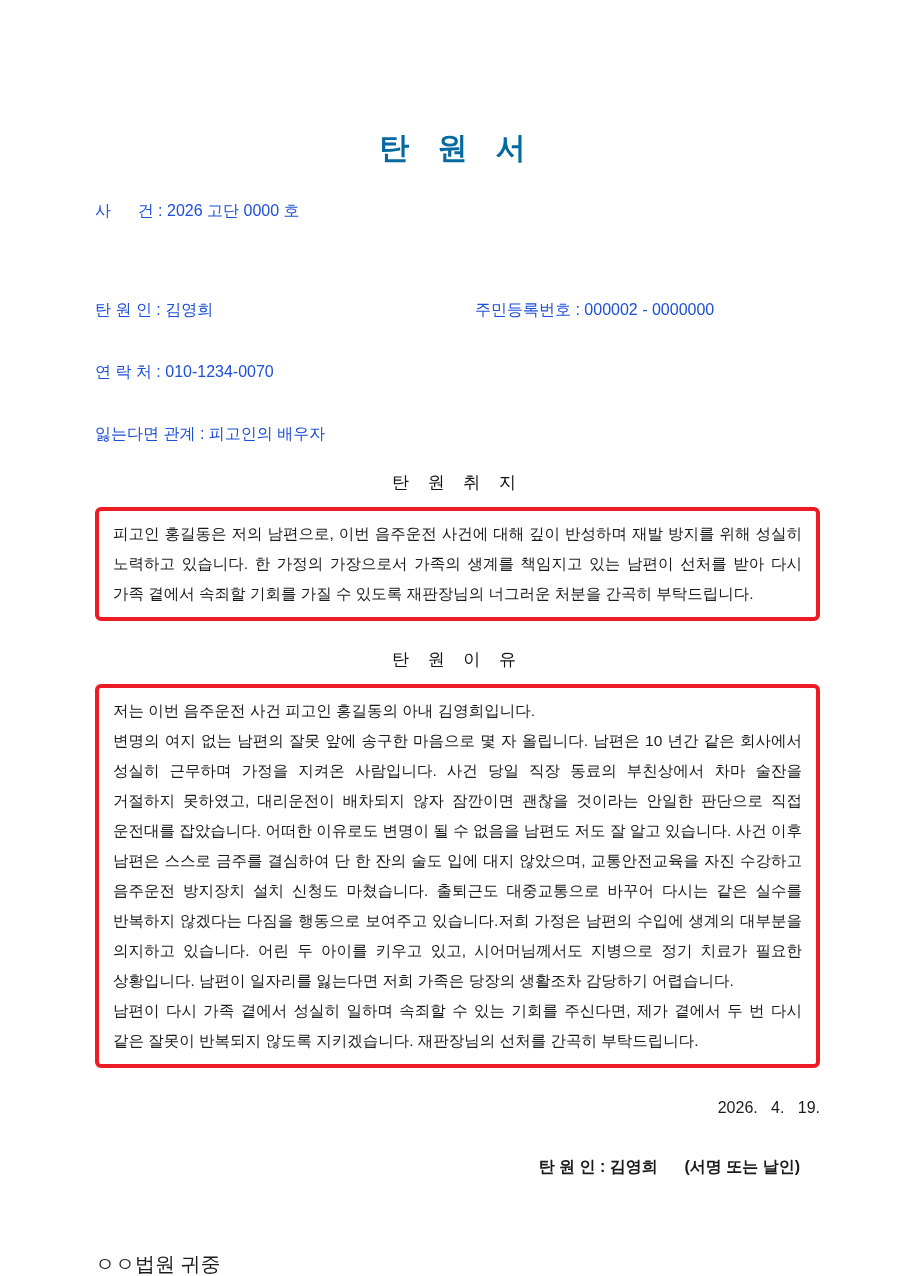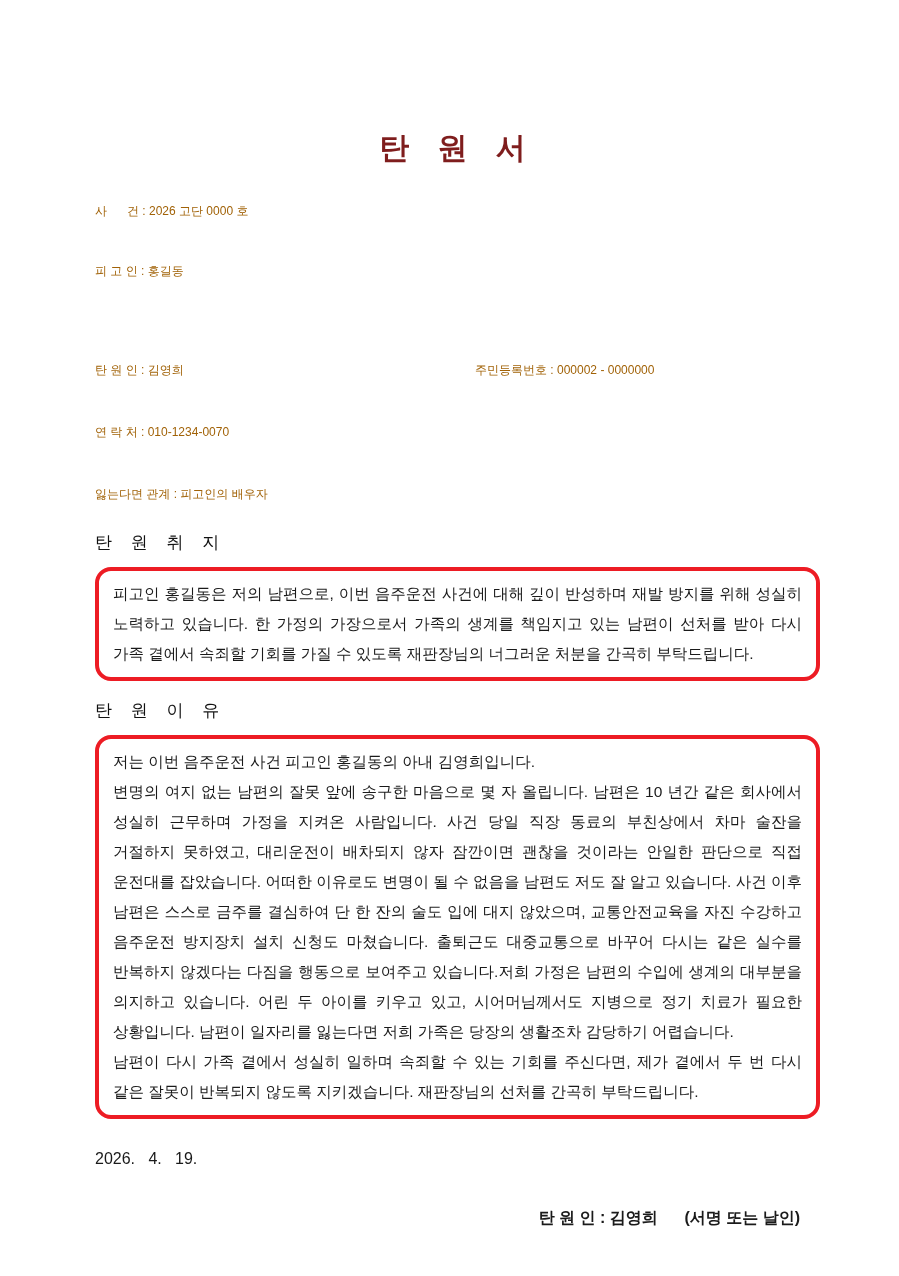--- a/index.html
+++ b/index.html
@@ -13,60 +13,61 @@
     color: #1a1a1a;
     padding: 131px 79px 0 95px;
   }
   .doc-title {
     text-align: center;
     font-size: 30px;
     font-weight: bold;
     letter-spacing: 10px;
     line-height: 34px;
     margin-bottom: 14px;
-    color: #7f1d1d;
+    color: #0369a1;
   }
   .info-line {
-    font-size: 12px;
+    font-size: 16px;
     line-height: 28px;
     white-space: pre-wrap;
-    color: #a16207;
+    color: #1d4ed8;
     margin-top: 32px;
   }
   .petitioner-block { margin-top: 38px; }
   .petitioner-block .info-line { line-height: 30px; }
   .split-row { display: flex; }
   .split-row .left { flex: 0 0 380px; }
   .section-heading {
+    text-align: center;
     font-size: 17px;
     font-weight: 500;
     letter-spacing: 7px;
     line-height: 24px;
     margin-top: 22px;
     color: #111111;
   }
   .red-box {
     margin-top: 12px;
     border: 4px solid #ed1c24;
-    border-radius: 16px;
+    border-radius: 6px;
     padding: 8px 14px;
   }
   .box-paragraph {
     font-size: 15.5px;
     line-height: 30px;
     text-align: justify;
     word-break: keep-all;
     white-space: pre-wrap;
     color: #1a1a1a;
   }
-  .reason-heading { margin-top: 18px; }
+  .reason-heading { margin-top: 27px; }
   .reason-box { }
   .date-line {
     margin-top: 26px;
-    text-align: left;
+    text-align: right;
     font-size: 16px;
     line-height: 28px;
     white-space: pre-wrap;
   }
   .signature-line {
     text-align: right;
     padding-right: 20px;
     font-size: 16px;
     line-height: 30px;
     white-space: pre-wrap;
@@ -82,21 +83,20 @@
 </style>
 </head>
 <body>
 
 <div class="page">
 
   <div class="doc-title">탄 원 서</div>
 
   <div>
     <div class="info-line">사      건 : 2026 고단 0000 호</div>
-    <div class="info-line">피 고 인 : 홍길동</div>
   </div>
 
   <div class="petitioner-block">
     <div class="split-row">
       <span class="info-line left">탄 원 인 : 김영희</span>
       <span class="info-line">주민등록번호 : 000002 - 0000000</span>
     </div>
     <div class="info-line">연 락 처 : 010-1234-0070</div>
     <div class="info-line">잃는다면 관계 : 피고인의 배우자</div>
   </div>

